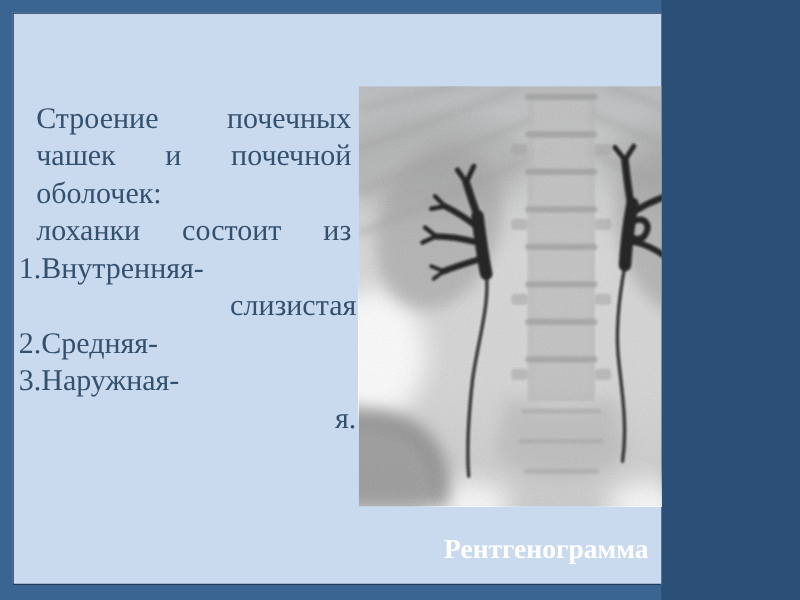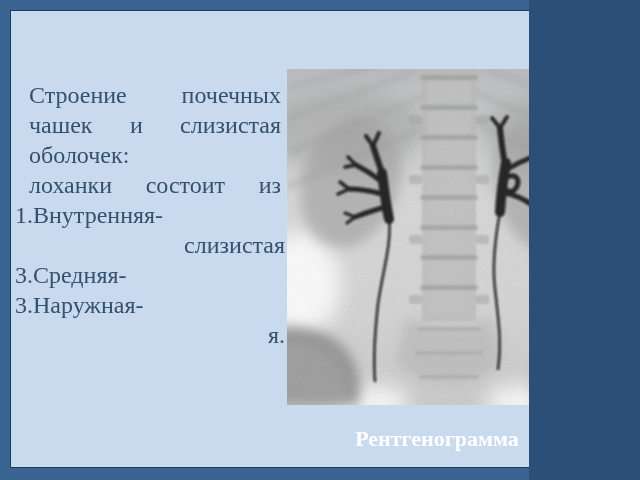--- a/index.html
+++ b/index.html
@@ -47,26 +47,26 @@
   }
 </style>
 </head>
 <body>
 
 <div class="stage">
   <div class="slide-inner"></div>
 
   <div class="body-text" style="color: rgb(51, 80, 110);">
       <div class="line justify">Строение почечных</div>
-      <div class="line justify">чашек и слизистая</div>
+      <div class="line justify">чашек и почечной</div>
       <div class="line plain">оболочек:</div>
       <div class="line justify">лоханки состоит из</div>
       <div class="line item-start">1.Внутренняя-</div>
       <div class="line item-wrap">слизистая</div>
-      <div class="line item-start">3.Средняя-</div>
+      <div class="line item-start">2.Средняя-</div>
       <div class="line item-start">3.Наружная-</div>
       <div class="line item-wrap">я.</div>
     </div>
 
   <svg class="xray" viewBox="0 0 323 336" width="323" height="336" xmlns="http://www.w3.org/2000/svg">
     <defs>
       <linearGradient id="bg" x1="0" y1="0" x2="0" y2="1">
         <stop offset="0" stop-color="#b6b9bb"></stop>
         <stop offset="0.10" stop-color="#c3c5c6"></stop>
         <stop offset="0.40" stop-color="#d7d7d7"></stop>

